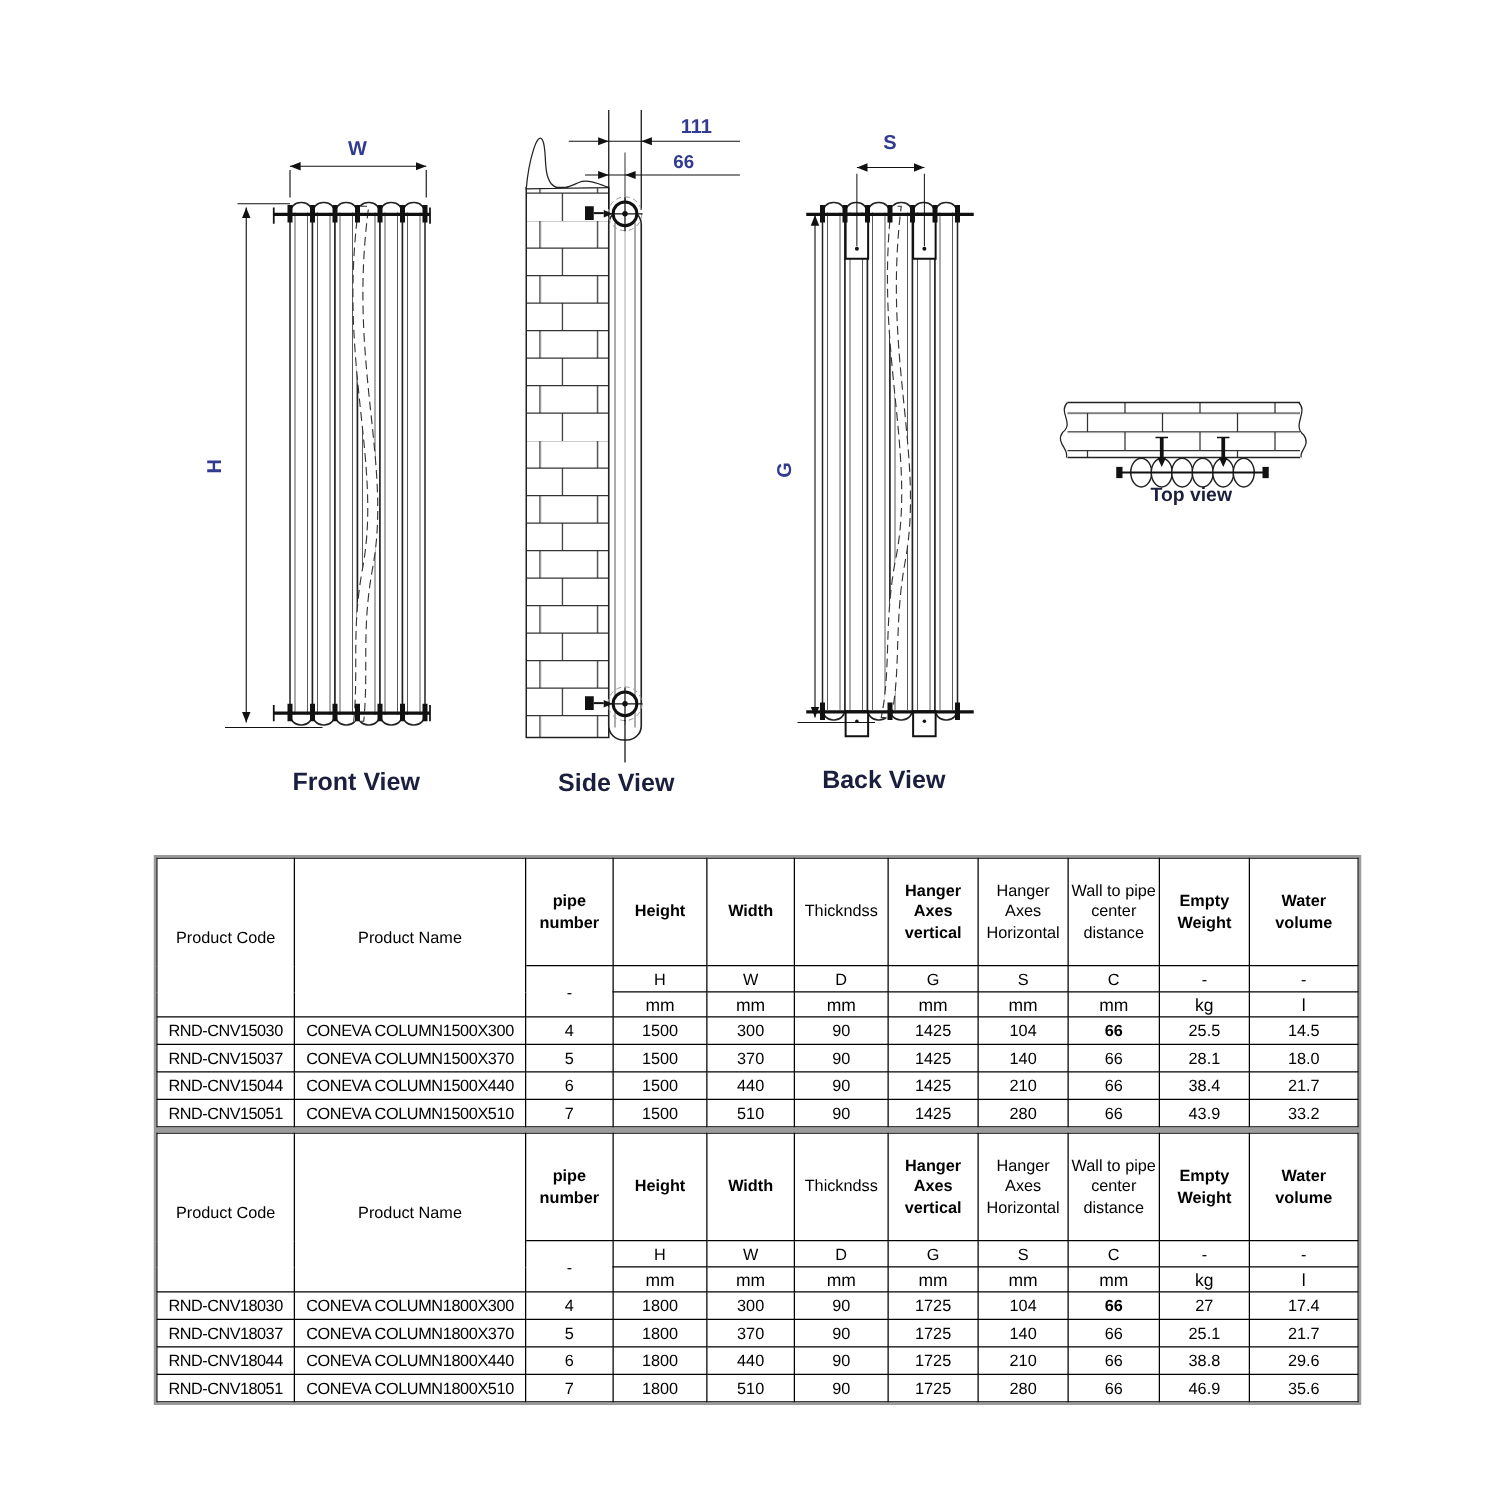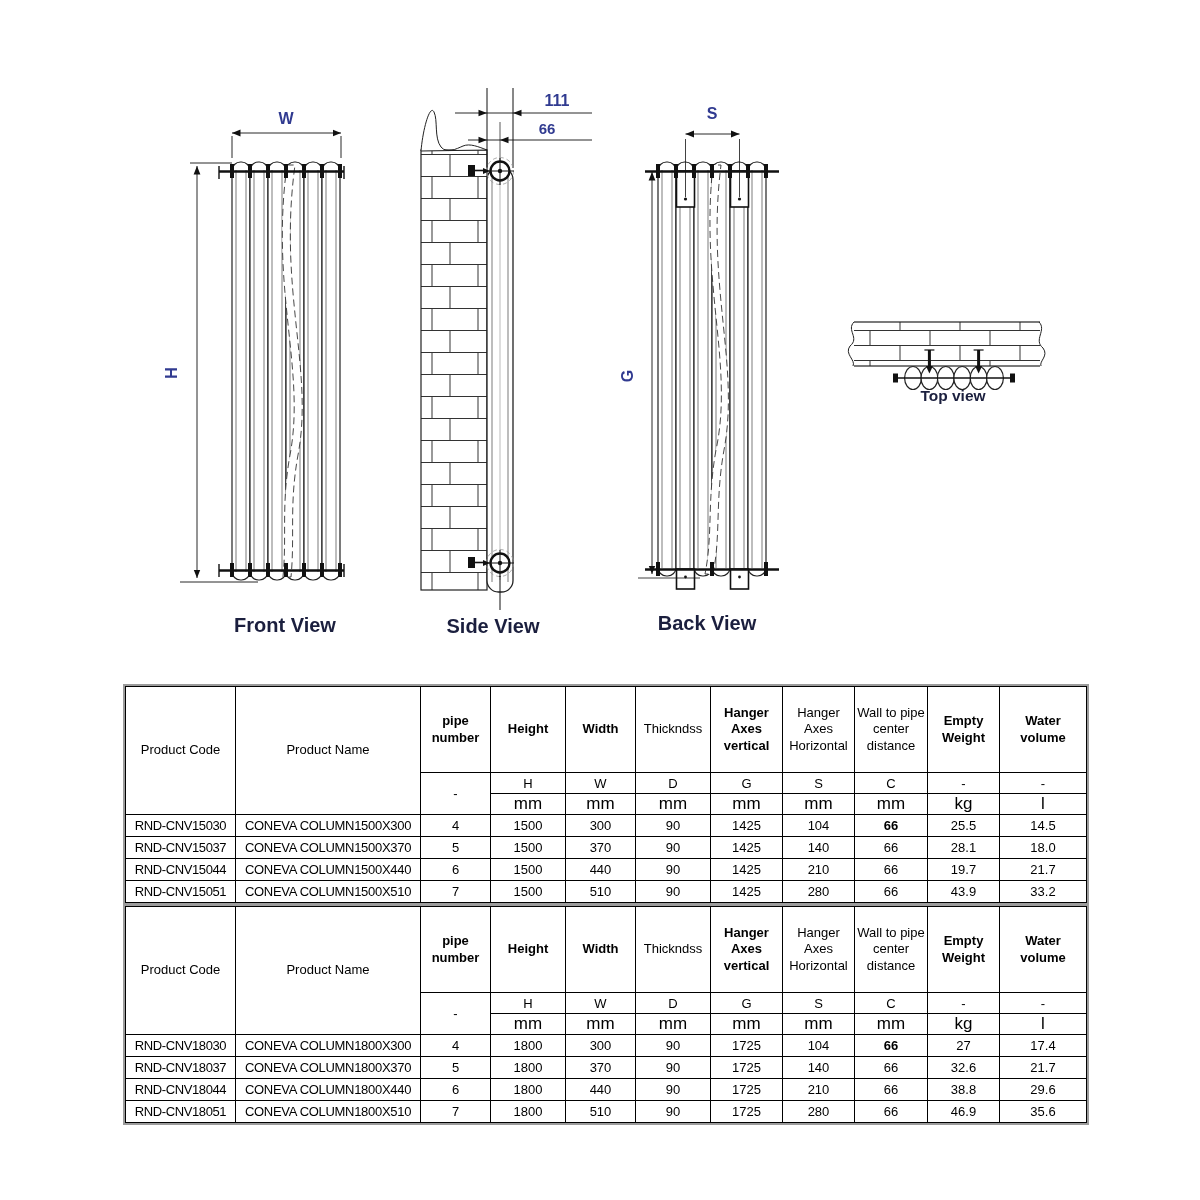--- a/index.html
+++ b/index.html
@@ -7,21 +7,21 @@
         font-family:"Liberation Sans",sans-serif;}
   svg text{font-family:"Liberation Sans",sans-serif;}
   .dimlabel{fill:#303a90;font-weight:bold;}
   .viewlabel{fill:#1b1f3e;font-weight:600;}
   table.spec{border-collapse:collapse;table-layout:fixed;position:absolute;left:125px;
              width:961px;background:#fff;outline:2px solid #9b9b9b;}
   table.spec td{border:1px solid #000;text-align:center;vertical-align:middle;
                 color:#000;padding:0 1px;overflow:hidden;}
   tr.hd td{font-size:13px;height:85px;line-height:1.25;}
   tr.sym td{font-size:13px;height:20px;}
-  tr.unit td{font-size:17px;height:19px;}
+  tr.unit td{font-size:14px;height:19px;}
   tr.dr td{font-size:13px;height:21px;}
   td.b{font-weight:bold;}
   td.code{font-size:14px;letter-spacing:-0.4px;padding:0;margin-left:48px;}
   td.pname{font-size:12.6px;letter-spacing:-0.3px;padding:0;}
 </style>
 </head>
 <body>
 
 <div id="page">
 
@@ -287,21 +287,21 @@
   <tr class="dr">
     <td class="code">RND-CNV15044</td>
     <td class="pname">CONEVA COLUMN1500X440</td>
     <td>6</td>
     <td>1500</td>
     <td>440</td>
     <td>90</td>
     <td>1425</td>
     <td>210</td>
     <td>66</td>
-    <td>19.7</td>
+    <td>38.4</td>
     <td>21.7</td>
   </tr>
   <tr class="dr">
     <td class="code">RND-CNV15051</td>
     <td class="pname">CONEVA COLUMN1500X510</td>
     <td>7</td>
     <td>1500</td>
     <td>510</td>
     <td>90</td>
     <td>1425</td>
@@ -379,21 +379,21 @@
   <tr class="dr">
     <td class="code">RND-CNV18037</td>
     <td class="pname">CONEVA COLUMN1800X370</td>
     <td>5</td>
     <td>1800</td>
     <td>370</td>
     <td>90</td>
     <td>1725</td>
     <td>140</td>
     <td>66</td>
-    <td>32.6</td>
+    <td>25.1</td>
     <td>21.7</td>
   </tr>
   <tr class="dr">
     <td class="code">RND-CNV18044</td>
     <td class="pname">CONEVA COLUMN1800X440</td>
     <td>6</td>
     <td>1800</td>
     <td>440</td>
     <td>90</td>
     <td>1725</td>

